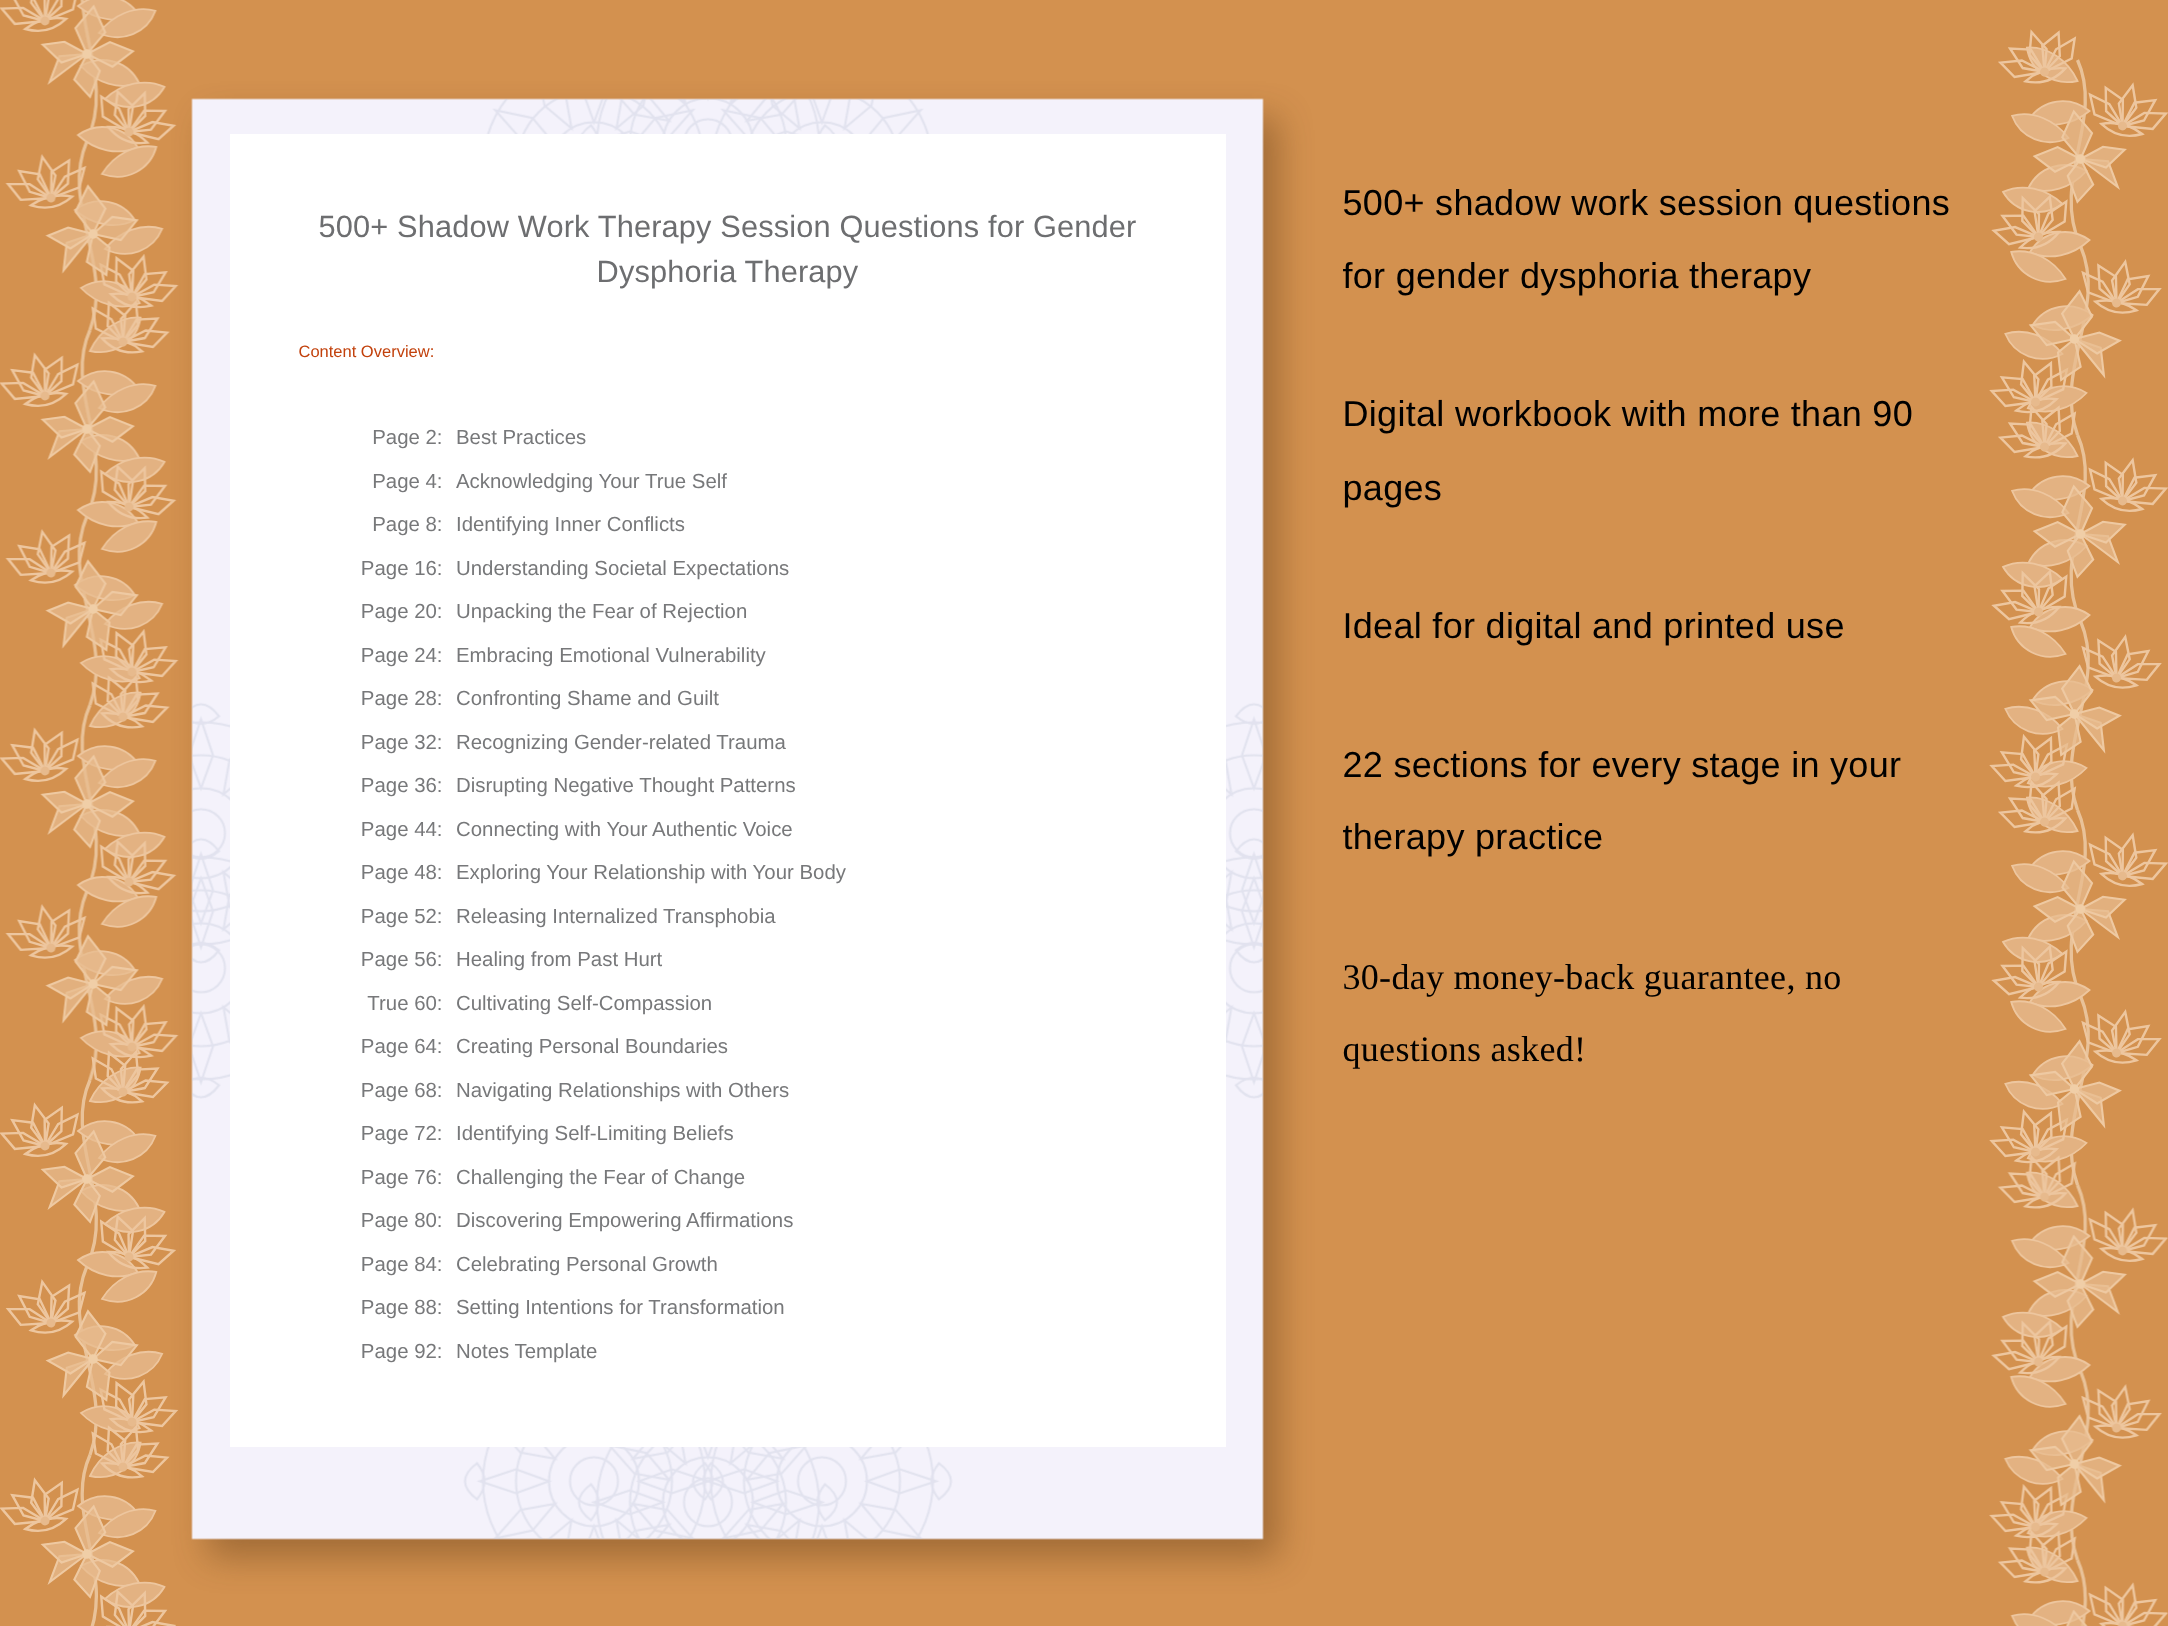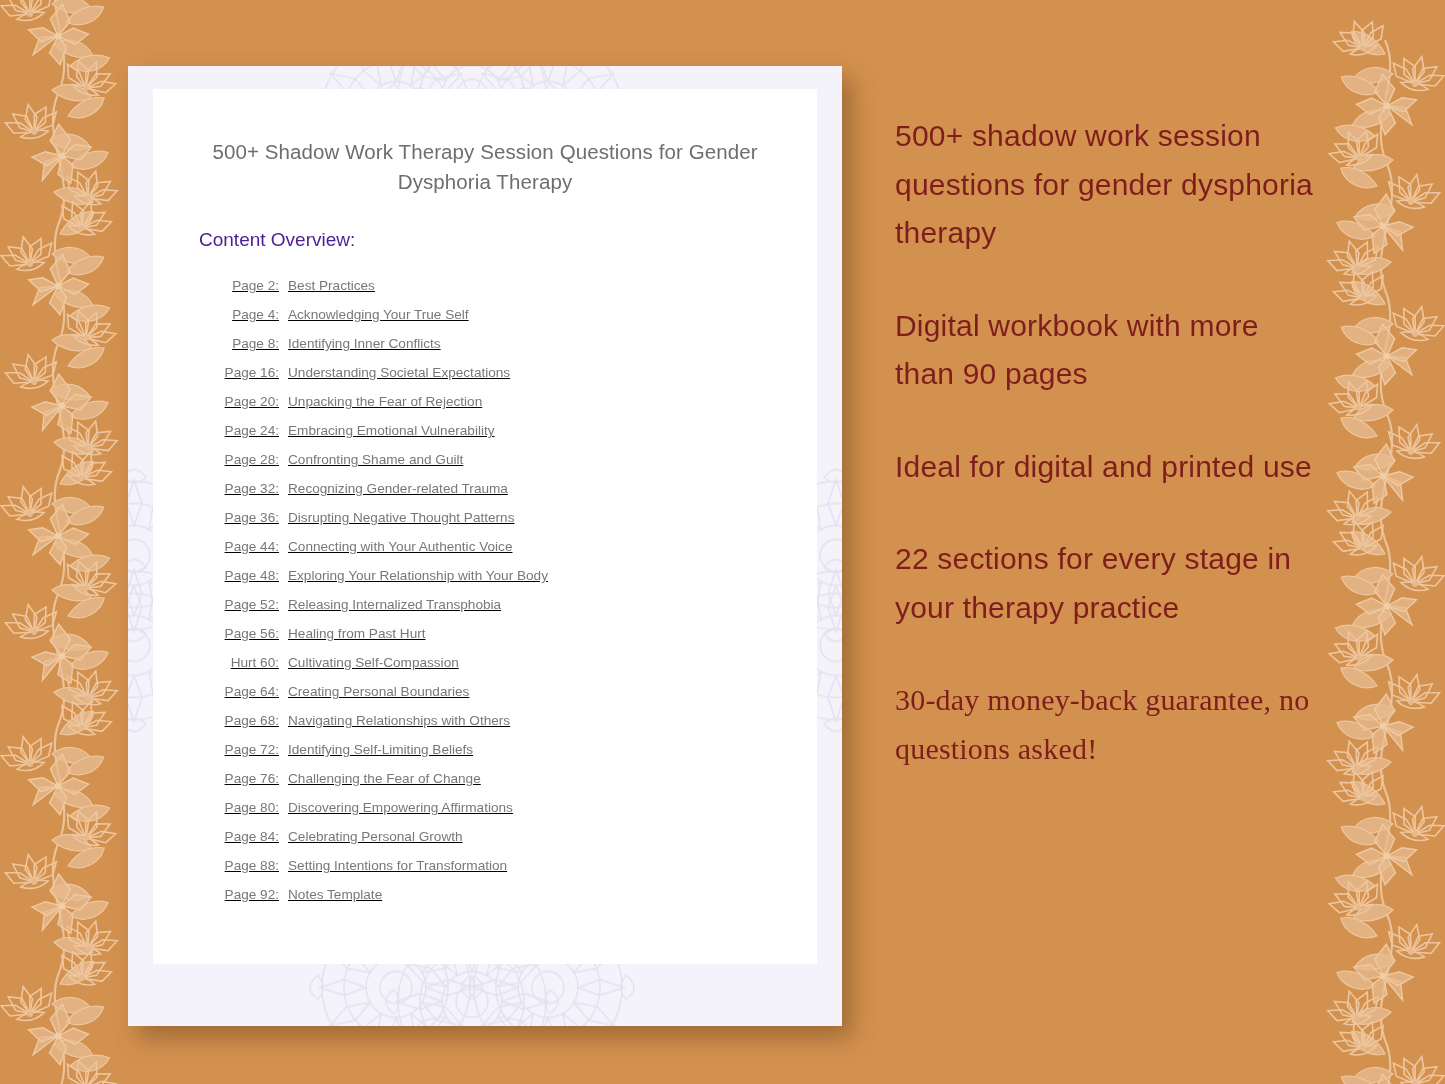--- a/index.html
+++ b/index.html
@@ -63,30 +63,29 @@
     line-height: 30px;
     font-weight: 400;
     text-align: center;
     color: #6d6e70;
     letter-spacing: 0.1px;
   }
 
   .overview-label {
     margin: 0;
     padding: 32px 0 0 46px;
-    font-size: 19px;
-    color: #4c1d95;
+    font-size: 11px;
+    color: #c2410c;
     font-weight: 400;
   }
 
   .toc {
-    margin: 0;
+    margin: 16px;
     padding: 20px 0 0 68px;
     list-style: none;
-    text-decoration: underline;
   }
   .toc li {
     display: flex;
     align-items: baseline;
     font-size: 13.6px;
     line-height: 29px;
     color: #77787a;
     white-space: nowrap;
   }
   .toc .pg {
@@ -100,22 +99,22 @@
 
   
   .promo {
     position: absolute;
     left: 895px;
     top: 112px;
     width: 420px;
   }
   .promo p {
     margin: 0 0 44px 0;
-    color: #7f1d1d;
-    font-size: 30px;
+    color: #000000;
+    font-size: 24px;
     line-height: 48.5px;
     font-weight: 400;
     letter-spacing: 0.2px;
   }
   .promo p:last-child { margin-bottom: 12px; font-family: Liberation Serif, serif; }
 </style>
 </head>
 <body>
 
 <div class="vine vine-left">
@@ -289,21 +288,21 @@
         </li>
         <li>
           <span class="pg">Page 52:</span>
           <span class="ttl">Releasing Internalized Transphobia</span>
         </li>
         <li>
           <span class="pg">Page 56:</span>
           <span class="ttl">Healing from Past Hurt</span>
         </li>
         <li>
-          <span class="pg">Hurt 60:</span>
+          <span class="pg">True 60:</span>
           <span class="ttl">Cultivating Self-Compassion</span>
         </li>
         <li>
           <span class="pg">Page 64:</span>
           <span class="ttl">Creating Personal Boundaries</span>
         </li>
         <li>
           <span class="pg">Page 68:</span>
           <span class="ttl">Navigating Relationships with Others</span>
         </li>

